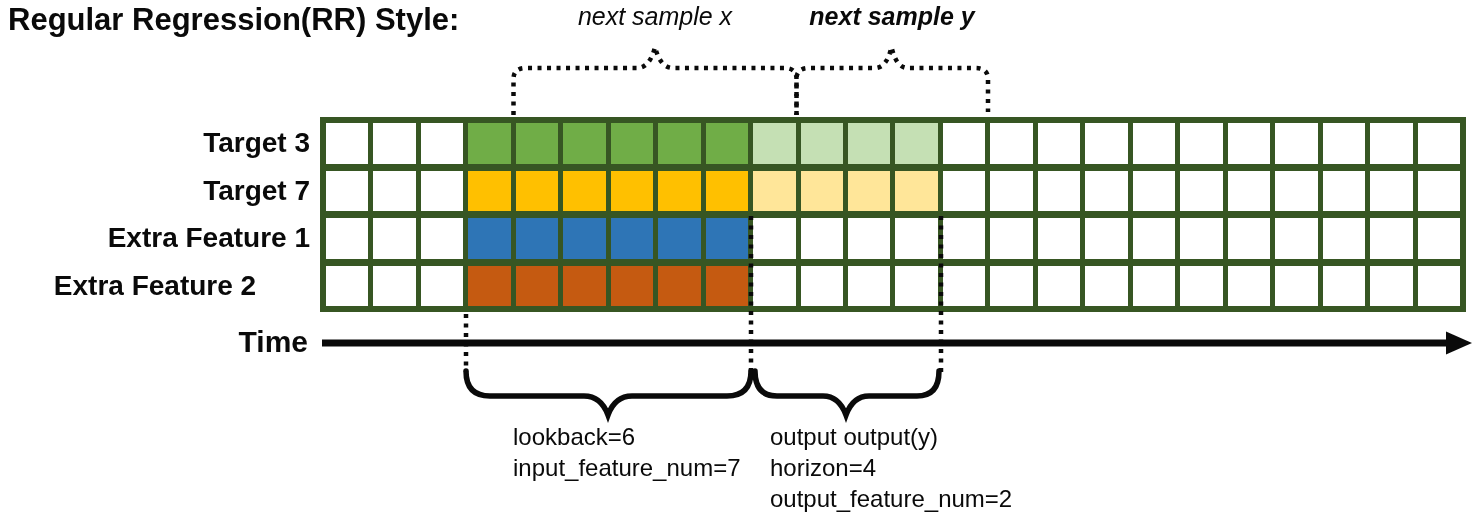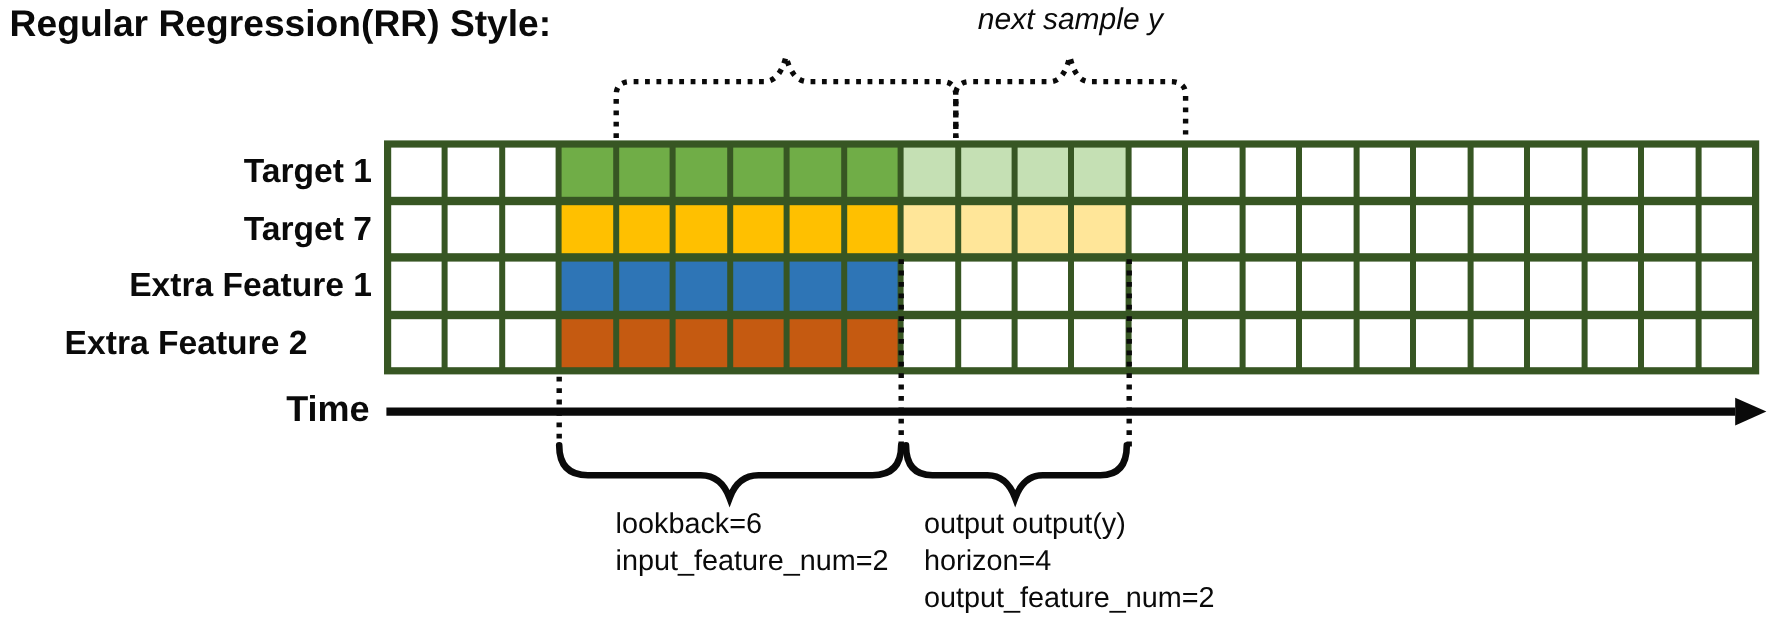--- a/index.html
+++ b/index.html
@@ -9,36 +9,37 @@
   .row-label{position:absolute;width:310px;text-align:right;font-size:28px;font-weight:bold;
              line-height:34px;white-space:nowrap;}
   .row-label.r0{top:126px;} .row-label.r1{top:174px;} .row-label.r2{top:221px;} .row-label.r3{top:269px;text-align:center;}
   #grid{position:absolute;left:320px;top:117px;width:1146px;height:195px;box-sizing:border-box;
         padding:6px;display:grid;grid-template-columns:repeat(24,1fr);grid-template-rows:repeat(4,1fr);
         column-gap:5px;row-gap:7px;background:#375623;}
   .cell{background:#ffffff;}
   svg.overlay{position:absolute;left:0;top:0;pointer-events:none;}
   .brace-label{position:absolute;top:2px;width:300px;text-align:center;font-style:italic;
                font-size:25px;white-space:nowrap;}
-  .brace-label.bx{left:505px;} .brace-label.by{left:742px;}
+  .brace-label.bx{left:505px;} .brace-label.by{left:742px;font-weight:bold;}
   .time-label{position:absolute;left:198px;top:325px;width:110px;text-align:right;
               font-size:30px;font-weight:bold;}
   .note{position:absolute;top:421px;font-size:24px;line-height:31px;white-space:nowrap;}
   .note.left{left:513px;} .note.right{left:770px;}
 </style>
 </head>
 <body>
 
 <div class="canvas">
 
   <div class="title">Regular Regression(RR) Style:</div>
 
+  <div class="brace-label bx">next sample x</div>
   <div class="brace-label by">next sample y</div>
 
-  <div class="row-label r0">Target 1</div>
+  <div class="row-label r0">Target 3</div>
   <div class="row-label r1">Target 7</div>
   <div class="row-label r2">Extra Feature 1</div>
   <div class="row-label r3">Extra Feature 2</div>
 
   <div id="grid" style="background: rgb(55, 86, 35);">
       <div class="cell" style="background: rgb(255, 255, 255);"></div>
       <div class="cell" style="background: rgb(255, 255, 255);"></div>
       <div class="cell" style="background: rgb(255, 255, 255);"></div>
       <div class="cell" style="background: rgb(112, 173, 71);"></div>
       <div class="cell" style="background: rgb(112, 173, 71);"></div>
@@ -150,21 +151,21 @@
 
     <path d="M 466 371 Q 466 396 490 396 L 584 396 Q 601 396 608 415 Q 615 396 632 396 L 727 396 Q 751 396 751 371" fill="none" stroke="#0a0a0a" stroke-width="5.5" stroke-linecap="round"></path>
 
     <path d="M 755 371 Q 755 396 777 396 L 823 396 Q 839 396 846 415 Q 853 396 869 396 L 917 396 Q 939 396 939 371" fill="none" stroke="#0a0a0a" stroke-width="5.5" stroke-linecap="round"></path>
   </svg>
 
   <div class="time-label">Time</div>
 
   <div class="note left">
     <div>lookback=6</div>
-    <div>input_feature_num=2</div>
+    <div>input_feature_num=7</div>
   </div>
   <div class="note right">
     <div>output output(y)</div>
     <div>horizon=4</div>
     <div>output_feature_num=2</div>
   </div>
 
 </div>
 
 </body></html>

